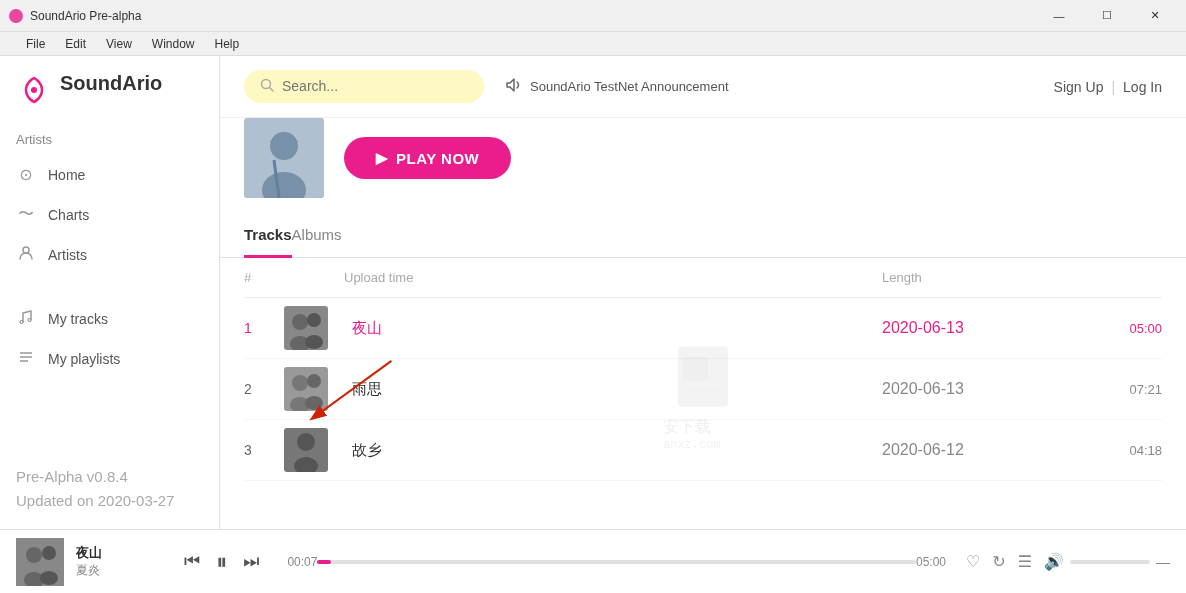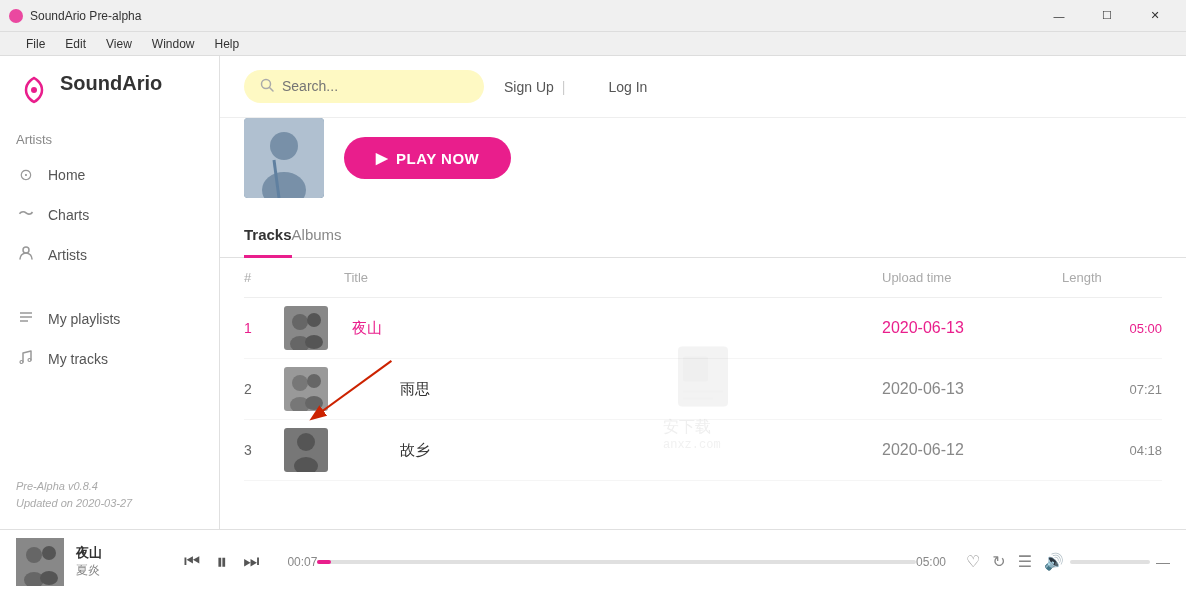--- a/index.html
+++ b/index.html
@@ -88,24 +88,23 @@
       cursor: pointer;
       font-size: 14px;
       color: #555;
       gap: 12px;
     }
     .sidebar-item .si-icon { color: #999; font-size: 16px; width: 20px; text-align: center; }
     .sidebar-spacer { height: 24px; }
     .sidebar-footer {
       margin-top: auto;
       padding: 0 16px;
-      font-size: 11px;
+      font-size: 15px;
       color: #aaa;
       line-height: 1.6;
-      font-style: italic;
     }
 
     
     .main-content {
       flex: 1;
       display: flex;
       flex-direction: column;
       overflow: hidden;
     }
 
@@ -235,21 +234,21 @@
     .track-num { font-size: 14px; color: #e91e8c; font-weight: 500; }
     .track-num.normal { color: #666; }
     .track-thumb {
       width: 44px;
       height: 44px;
       border-radius: 3px;
       overflow: hidden;
     }
 
     .track-title { font-size: 15px; color: #e91e8c; padding-left: 8px; }
-    .track-title.normal { color: #333; margin-left: 48px; }
+    .track-title.normal { color: #333; }
     .track-date { font-size: 16px; color: #e91e8c; }
     .track-date.normal { color: #888; }
     .track-length { font-size: 13px; color: #e91e8c; text-align: right; }
     .track-length.normal { color: #888; }
 
     
     .annotation-container {
       position: relative;
     }
 
@@ -362,60 +361,69 @@
         </svg>
       </span>
       <span>Artists</span>
     </div>
 
     <div class="sidebar-spacer"></div>
 
     <div class="sidebar-item">
       <span class="si-icon">
         <svg width="16" height="16" viewBox="0 0 16 16" fill="none">
+          <path d="M5 13V4l8-2v9" stroke="#999" stroke-width="1.5" stroke-linecap="round" stroke-linejoin="round"></path>
+          <circle cx="3.5" cy="13" r="1.5" stroke="#999" stroke-width="1.2"></circle>
+          <circle cx="11.5" cy="11" r="1.5" stroke="#999" stroke-width="1.2"></circle>
+        </svg>
+      </span>
+      <span>My tracks</span>
+    </div>
+    <div class="sidebar-item">
+      <span class="si-icon">
+        <svg width="16" height="16" viewBox="0 0 16 16" fill="none">
           <line x1="2" y1="4" x2="14" y2="4" stroke="#999" stroke-width="1.5"></line>
           <line x1="2" y1="8" x2="14" y2="8" stroke="#999" stroke-width="1.5"></line>
           <line x1="2" y1="12" x2="10" y2="12" stroke="#999" stroke-width="1.5"></line>
         </svg>
       </span>
       <span>My playlists</span>
     </div>
-    <div class="sidebar-item">
-      <span class="si-icon">
-        <svg width="16" height="16" viewBox="0 0 16 16" fill="none">
-          <path d="M5 13V4l8-2v9" stroke="#999" stroke-width="1.5" stroke-linecap="round" stroke-linejoin="round"></path>
-          <circle cx="3.5" cy="13" r="1.5" stroke="#999" stroke-width="1.2"></circle>
-          <circle cx="11.5" cy="11" r="1.5" stroke="#999" stroke-width="1.2"></circle>
-        </svg>
-      </span>
-      <span>My tracks</span>
-    </div>
 
     <div class="sidebar-footer">
       <div>Pre-Alpha v0.8.4</div>
       <div>Updated on 2020-03-27</div>
     </div>
   </div>
 
   <div class="main-content">
 
     <div class="header">
       <div class="search-box">
         <span class="search-icon-svg">
           <svg width="14" height="14" viewBox="0 0 14 14" fill="none">
             <circle cx="6" cy="6" r="4.5" stroke="#aaa" stroke-width="1.5"></circle>
             <line x1="9.5" y1="9.5" x2="13" y2="13" stroke="#aaa" stroke-width="1.5" stroke-linecap="round"></line>
           </svg>
         </span>
         <input type="text" placeholder="Search..." style="">
       </div>
+      <div class="announcement">
+        <span class="speaker-icon">
+          <svg width="18" height="18" viewBox="0 0 18 18" fill="none">
+            <path d="M3 7h3l4-4v12l-4-4H3V7z" stroke="#666" stroke-width="1.5" stroke-linejoin="round"></path>
+            <path d="M13 6c1 .8 1.5 1.8 1.5 3s-.5 2.2-1.5 3" stroke="#666" stroke-width="1.5" stroke-linecap="round"></path>
+          </svg>
+        </span>
+        <span>SoundArio TestNet Announcement</span>
+      </div>
       <div class="header-actions">
         <span style="cursor:pointer;">Sign Up</span>
         <span class="header-divider">|</span>
-        <span style="cursor:pointer;margin-left:35px;">Log In</span>
+        <span style="cursor:pointer;">Log In</span>
       </div>
     </div>
 
     <div class="artist-area">
       <div class="artist-photo">
         <div class="artist-photo-inner">
           
           <svg width="80" height="80" viewBox="0 0 80 80">
             <rect width="80" height="80" fill="#b0c0d0"></rect>
             <circle cx="40" cy="28" r="14" fill="#7890a8"></circle>
@@ -438,21 +446,20 @@
       <div class="tab-item">
         <span>Albums</span>
       </div>
     </div>
 
     <div class="track-table annotation-container">
 
       <div class="track-header">
         <span>#</span>
         <span></span>
-        <span>Title</span>
         <span>Upload time</span>
         <span style="">Length</span>
       </div>
 
       <div class="track-row">
         <span class="track-num">1</span>
         <div class="track-thumb">
           <svg width="44" height="44" viewBox="0 0 44 44">
             <rect width="44" height="44" fill="#888"></rect>
             <circle cx="16" cy="16" r="8" fill="#666"></circle>

